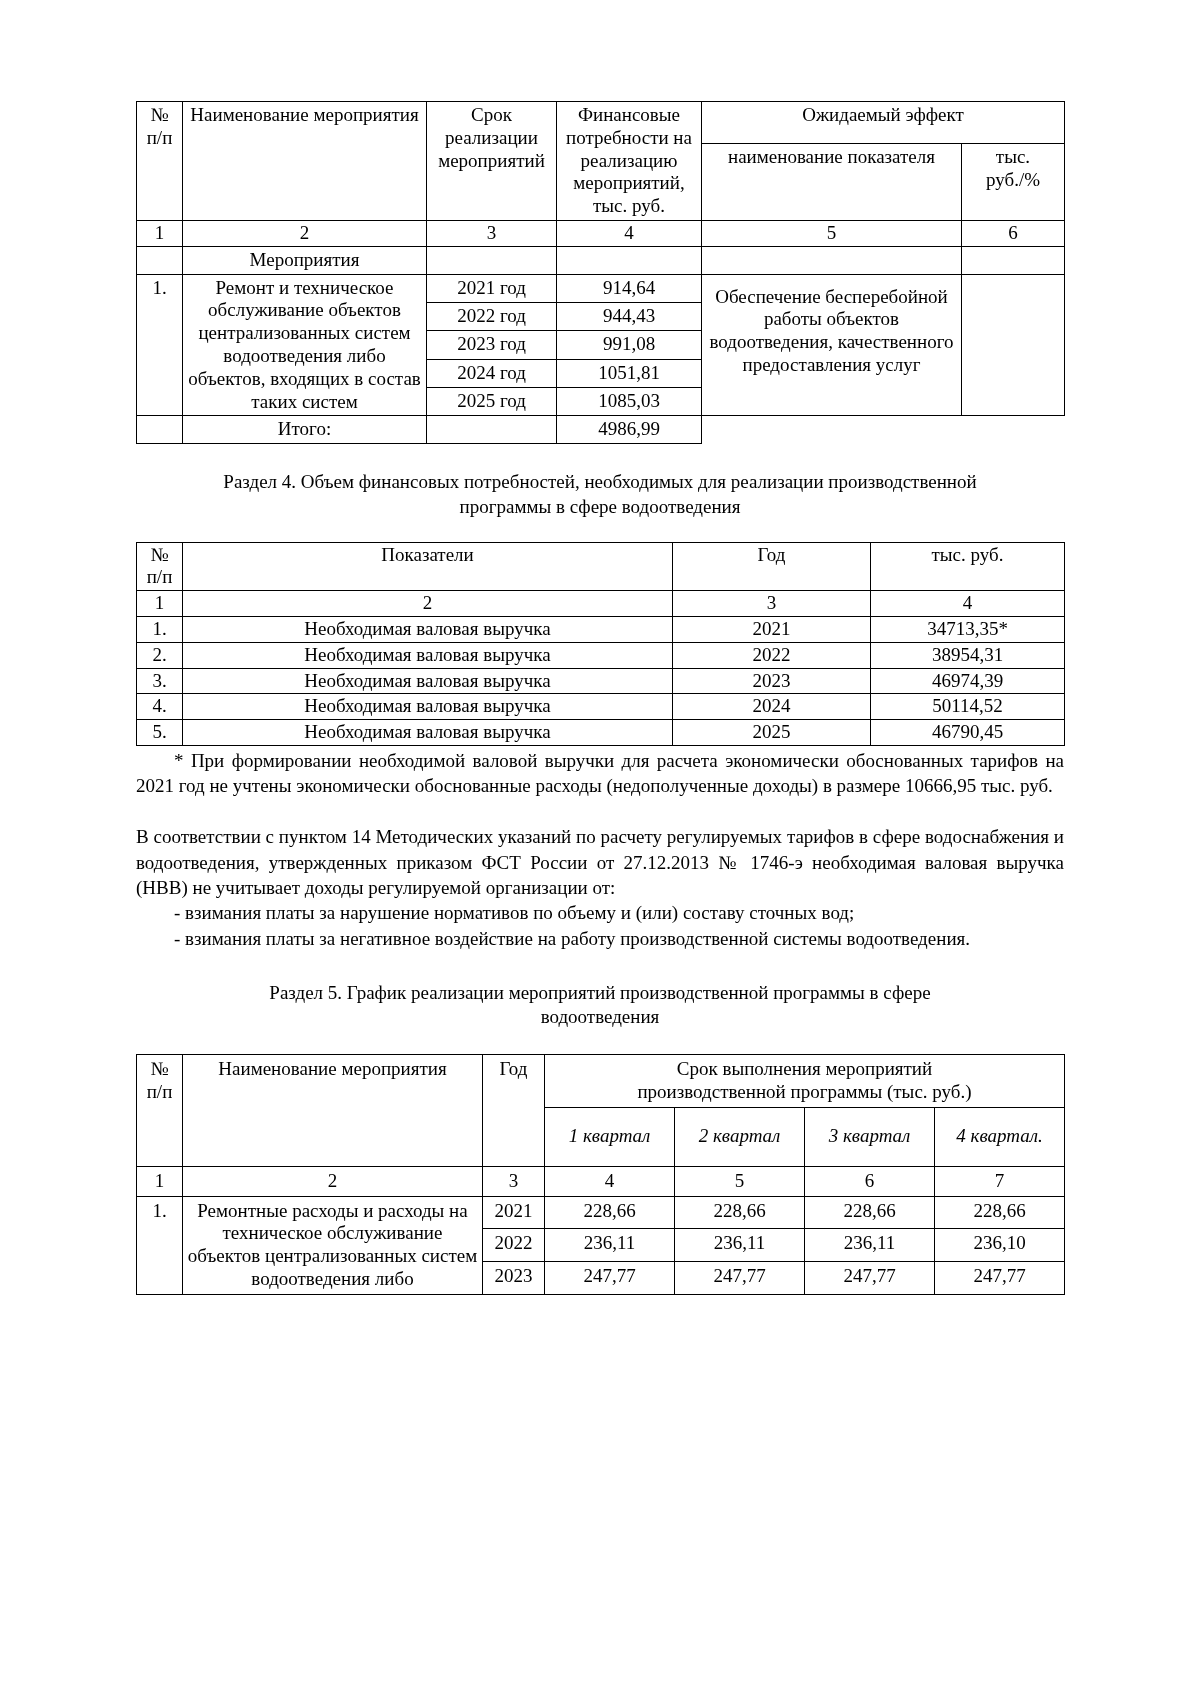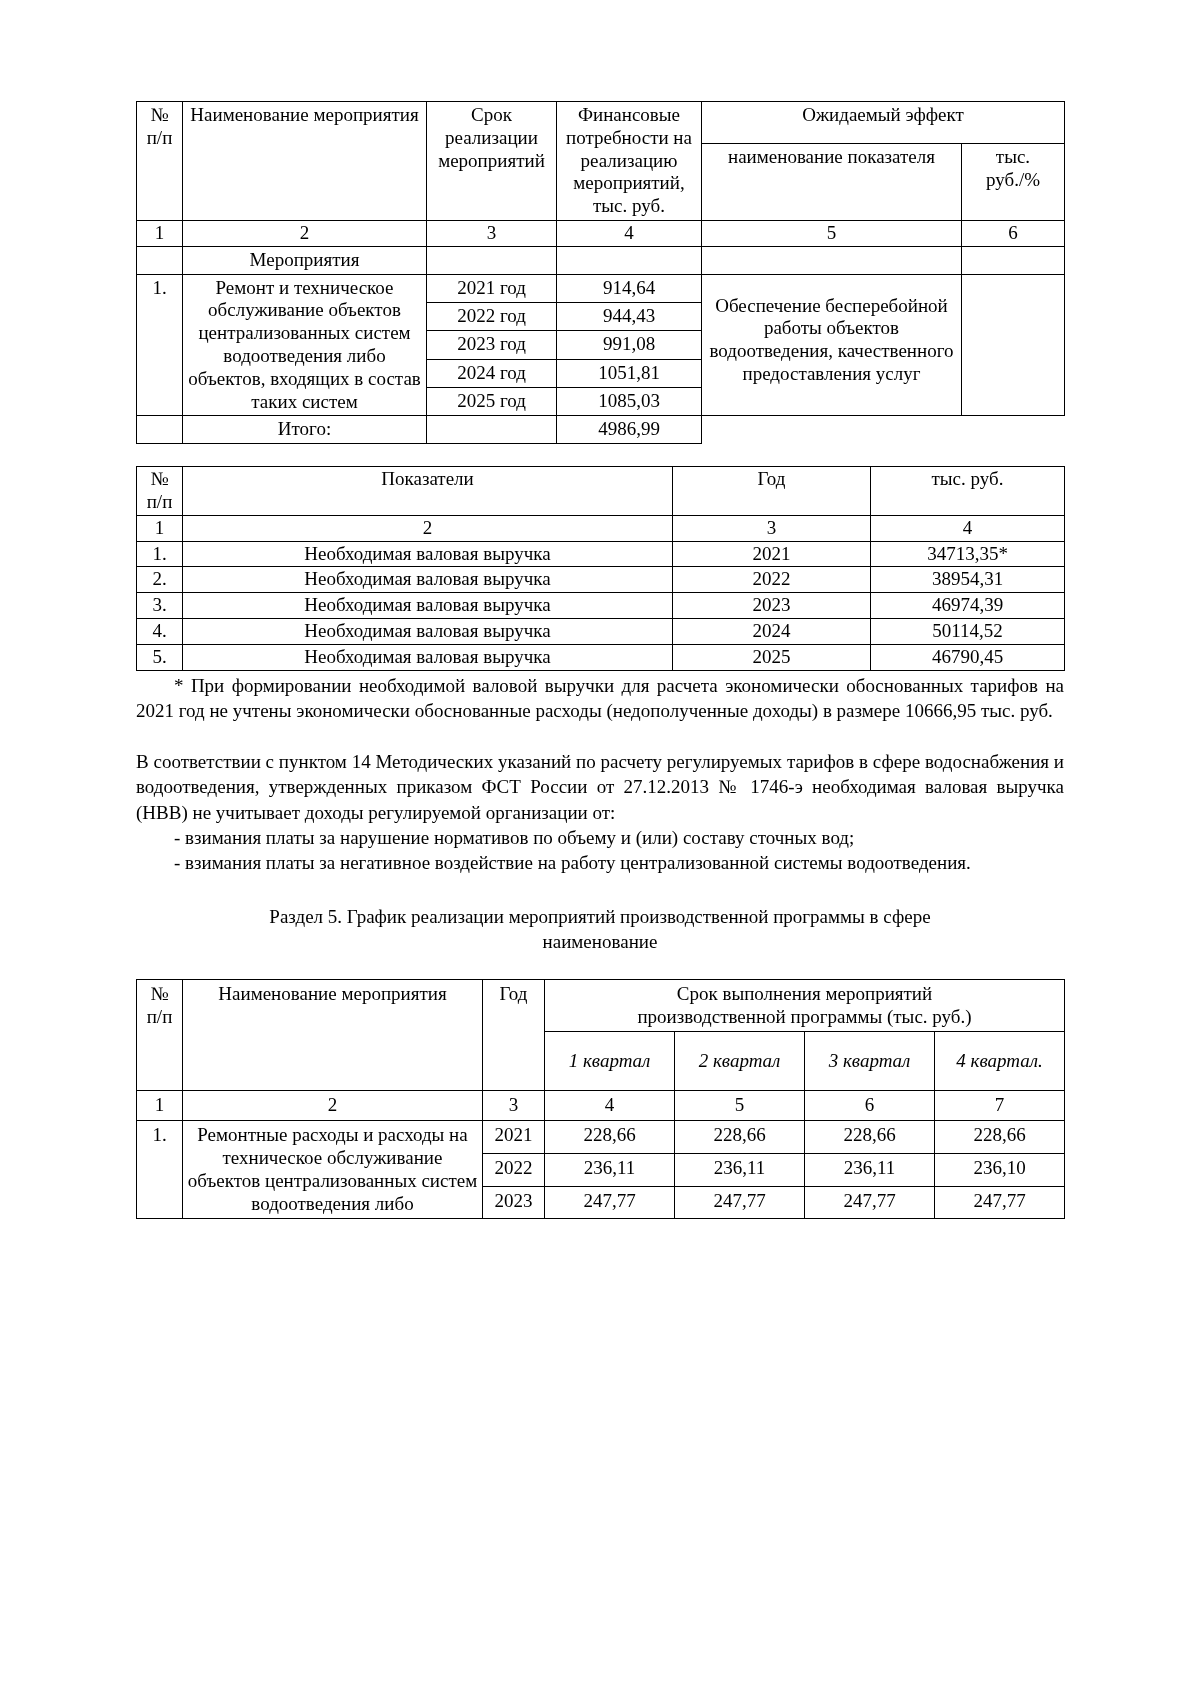--- a/index.html
+++ b/index.html
@@ -58,21 +58,21 @@
   .t1-c1 { width: 46px; }
   .t1-c2 { width: 244px; }
   .t1-c3 { width: 130px; }
   .t1-c4 { width: 145px; }
   .t1-c5 { width: 260px; }
   .t1-c6 { width: 103px; }
 
   .effect-cell {
     text-align: center;
     vertical-align: top;
-    padding-top: 20px;
+    padding-top: 11px;
   }
   .open-cell { border: none; }
 
   
   .section-title {
     text-align: center;
     margin: 26px 0 0 0;
     font-size: 19px;
     line-height: 1.3;
   }
@@ -192,20 +192,24 @@
           <td>&nbsp;</td>
           <td class="lft">Итого:</td>
           <td>&nbsp;</td>
           <td class="ctr">4986,99</td>
           <td class="open-cell">&nbsp;</td>
           <td class="open-cell">&nbsp;</td>
         </tr>
       </tbody>
     </table>
 
+    <div class="section-title">
+      <span class="l1">Раздел 4. Объем финансовых потребностей, необходимых для реализации производственной</span>
+      <span class="l2">программы в сфере водоотведения</span>
+    </div>
 
     <table class="tbl2 t2" style="margin-top:22px;">
       <colgroup>
         <col class="t2-c1">
           <col class="t2-c2">
           <col class="t2-c3">
           <col class="t2-c4">
       </colgroup>
       <tbody>
         <tr>
@@ -255,25 +259,25 @@
         </tr>
       </tbody>
     </table>
 
     <p class="footnote">* При формировании необходимой валовой выручки для расчета экономически обоснованных тарифов на 2021 год не учтены экономически обоснованные расходы (недополученные доходы) в размере 10666,95 тыс. руб.</p>
 
     <div class="block-gap"></div>
 
     <p class="para">В соответствии с пунктом 14 Методических указаний по расчету регулируемых тарифов в сфере водоснабжения и водоотведения, утвержденных приказом ФСТ России от 27.12.2013 № 1746-э необходимая валовая выручка (НВВ) не учитывает доходы регулируемой организации от:</p>
     <p class="para indent">- взимания платы за нарушение нормативов по объему и (или) составу сточных вод;</p>
-    <p class="para indent">- взимания платы за негативное воздействие на работу централизованной системы водоотведения.</p>
+    <p class="para indent">- взимания платы за негативное воздействие на работу производственной системы водоотведения.</p>
 
     <div class="section-title" style="margin-top:30px;">
       <span class="l1">Раздел 5. График реализации мероприятий производственной программы в сфере</span>
-      <span class="l2">наименование</span>
+      <span class="l2">водоотведения</span>
     </div>
 
     <table class="tbl3" style="margin-top:24px;">
       <colgroup>
         <col class="t3-c1">
           <col class="t3-c2">
           <col class="t3-c3">
         <col class="t3-c4">
           <col class="t3-c5">
           <col class="t3-c6">

